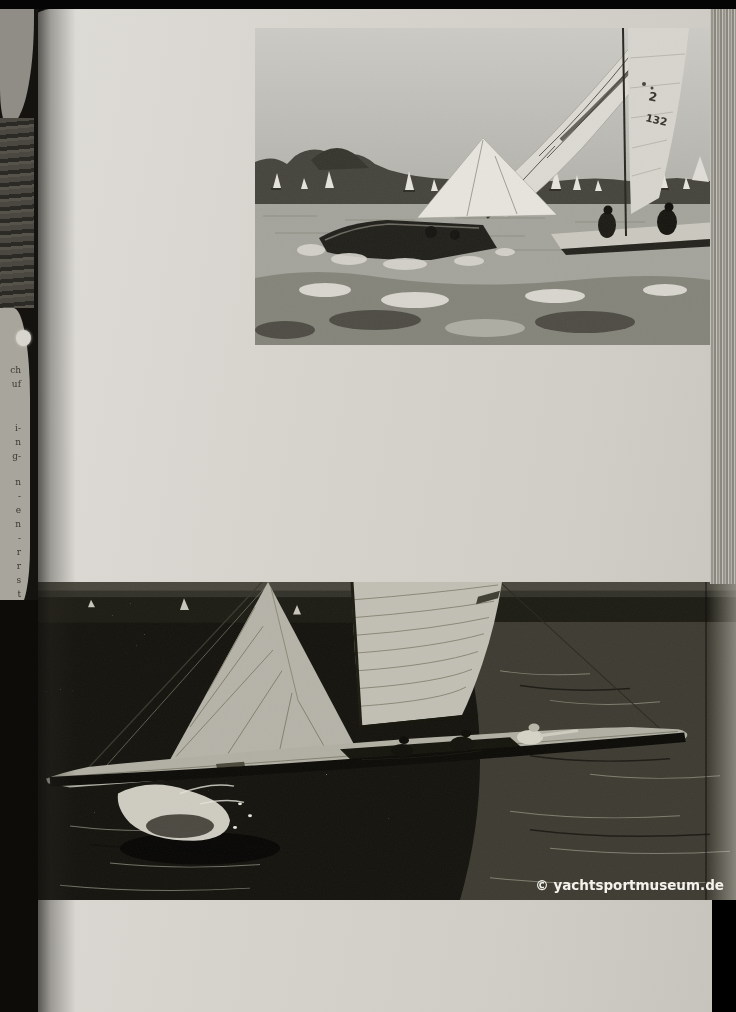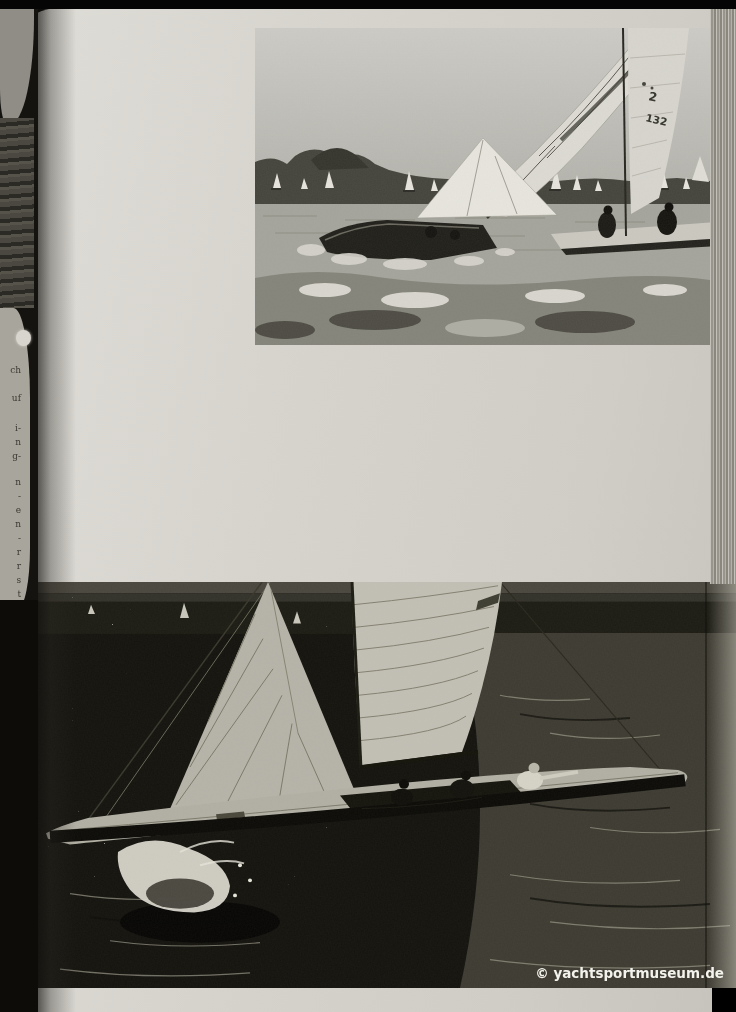--- a/index.html
+++ b/index.html
@@ -35,37 +35,37 @@
   .col-right{left:472px;top:398px;width:226px;font-size:10.4px;line-height:11.5px;}
   .cont{text-align-last:justify;}
   .caption{position:absolute;left:253px;top:349px;width:453px;color:#23211c;
            font-family:"DejaVu Sans","Liberation Sans",sans-serif;font-weight:bold;
            font-size:8.4px;line-height:8.8px;text-align:justify;letter-spacing:.1px;}
   .ink-blob{position:absolute;left:40px;top:362px;width:10px;height:11px;border-radius:50%;
            background:#26241e;filter:blur(.4px);}
   
   .photo{position:absolute;overflow:hidden;}
   .photo-top{left:255px;top:28px;width:455px;height:317px;background:#b8b7b0;}
-  .photo-bottom{left:30px;top:582px;width:706px;height:406px;background:#14130e;z-index:2;}
+  .photo-bottom{left:30px;top:582px;width:706px;height:318px;background:#14130e;z-index:2;}
   .photo svg{display:block;width:100%;height:100%;}
   .watermark{position:absolute;right:12px;bottom:7px;color:#f3f2ec;
            font-family:"DejaVu Sans","Liberation Sans",sans-serif;font-weight:bold;font-size:13.5px;}
 </style>
 </head>
 <body>
 
 <div class="scan">
 
   <div class="adjacent-page">
     <div class="adj-top"></div>
     <div class="adj-photo"></div>
     <div class="adj-text-strip"></div>
     <div class="adj-dot"></div>
     <span class="adj-frag" style="top:366px">ch</span>
-    <span class="adj-frag" style="top:394px">uf</span>
+    <span class="adj-frag" style="top:380px">uf</span>
     <span class="adj-frag" style="top:424px">i-</span>
     <span class="adj-frag" style="top:438px">n</span>
     <span class="adj-frag" style="top:452px">g-</span>
     <span class="adj-frag" style="top:478px">n</span>
     <span class="adj-frag" style="top:492px">-</span>
     <span class="adj-frag" style="top:506px">e</span>
     <span class="adj-frag" style="top:520px">n</span>
     <span class="adj-frag" style="top:534px">-</span>
     <span class="adj-frag" style="top:548px">r</span>
     <span class="adj-frag" style="top:562px">r</span>

